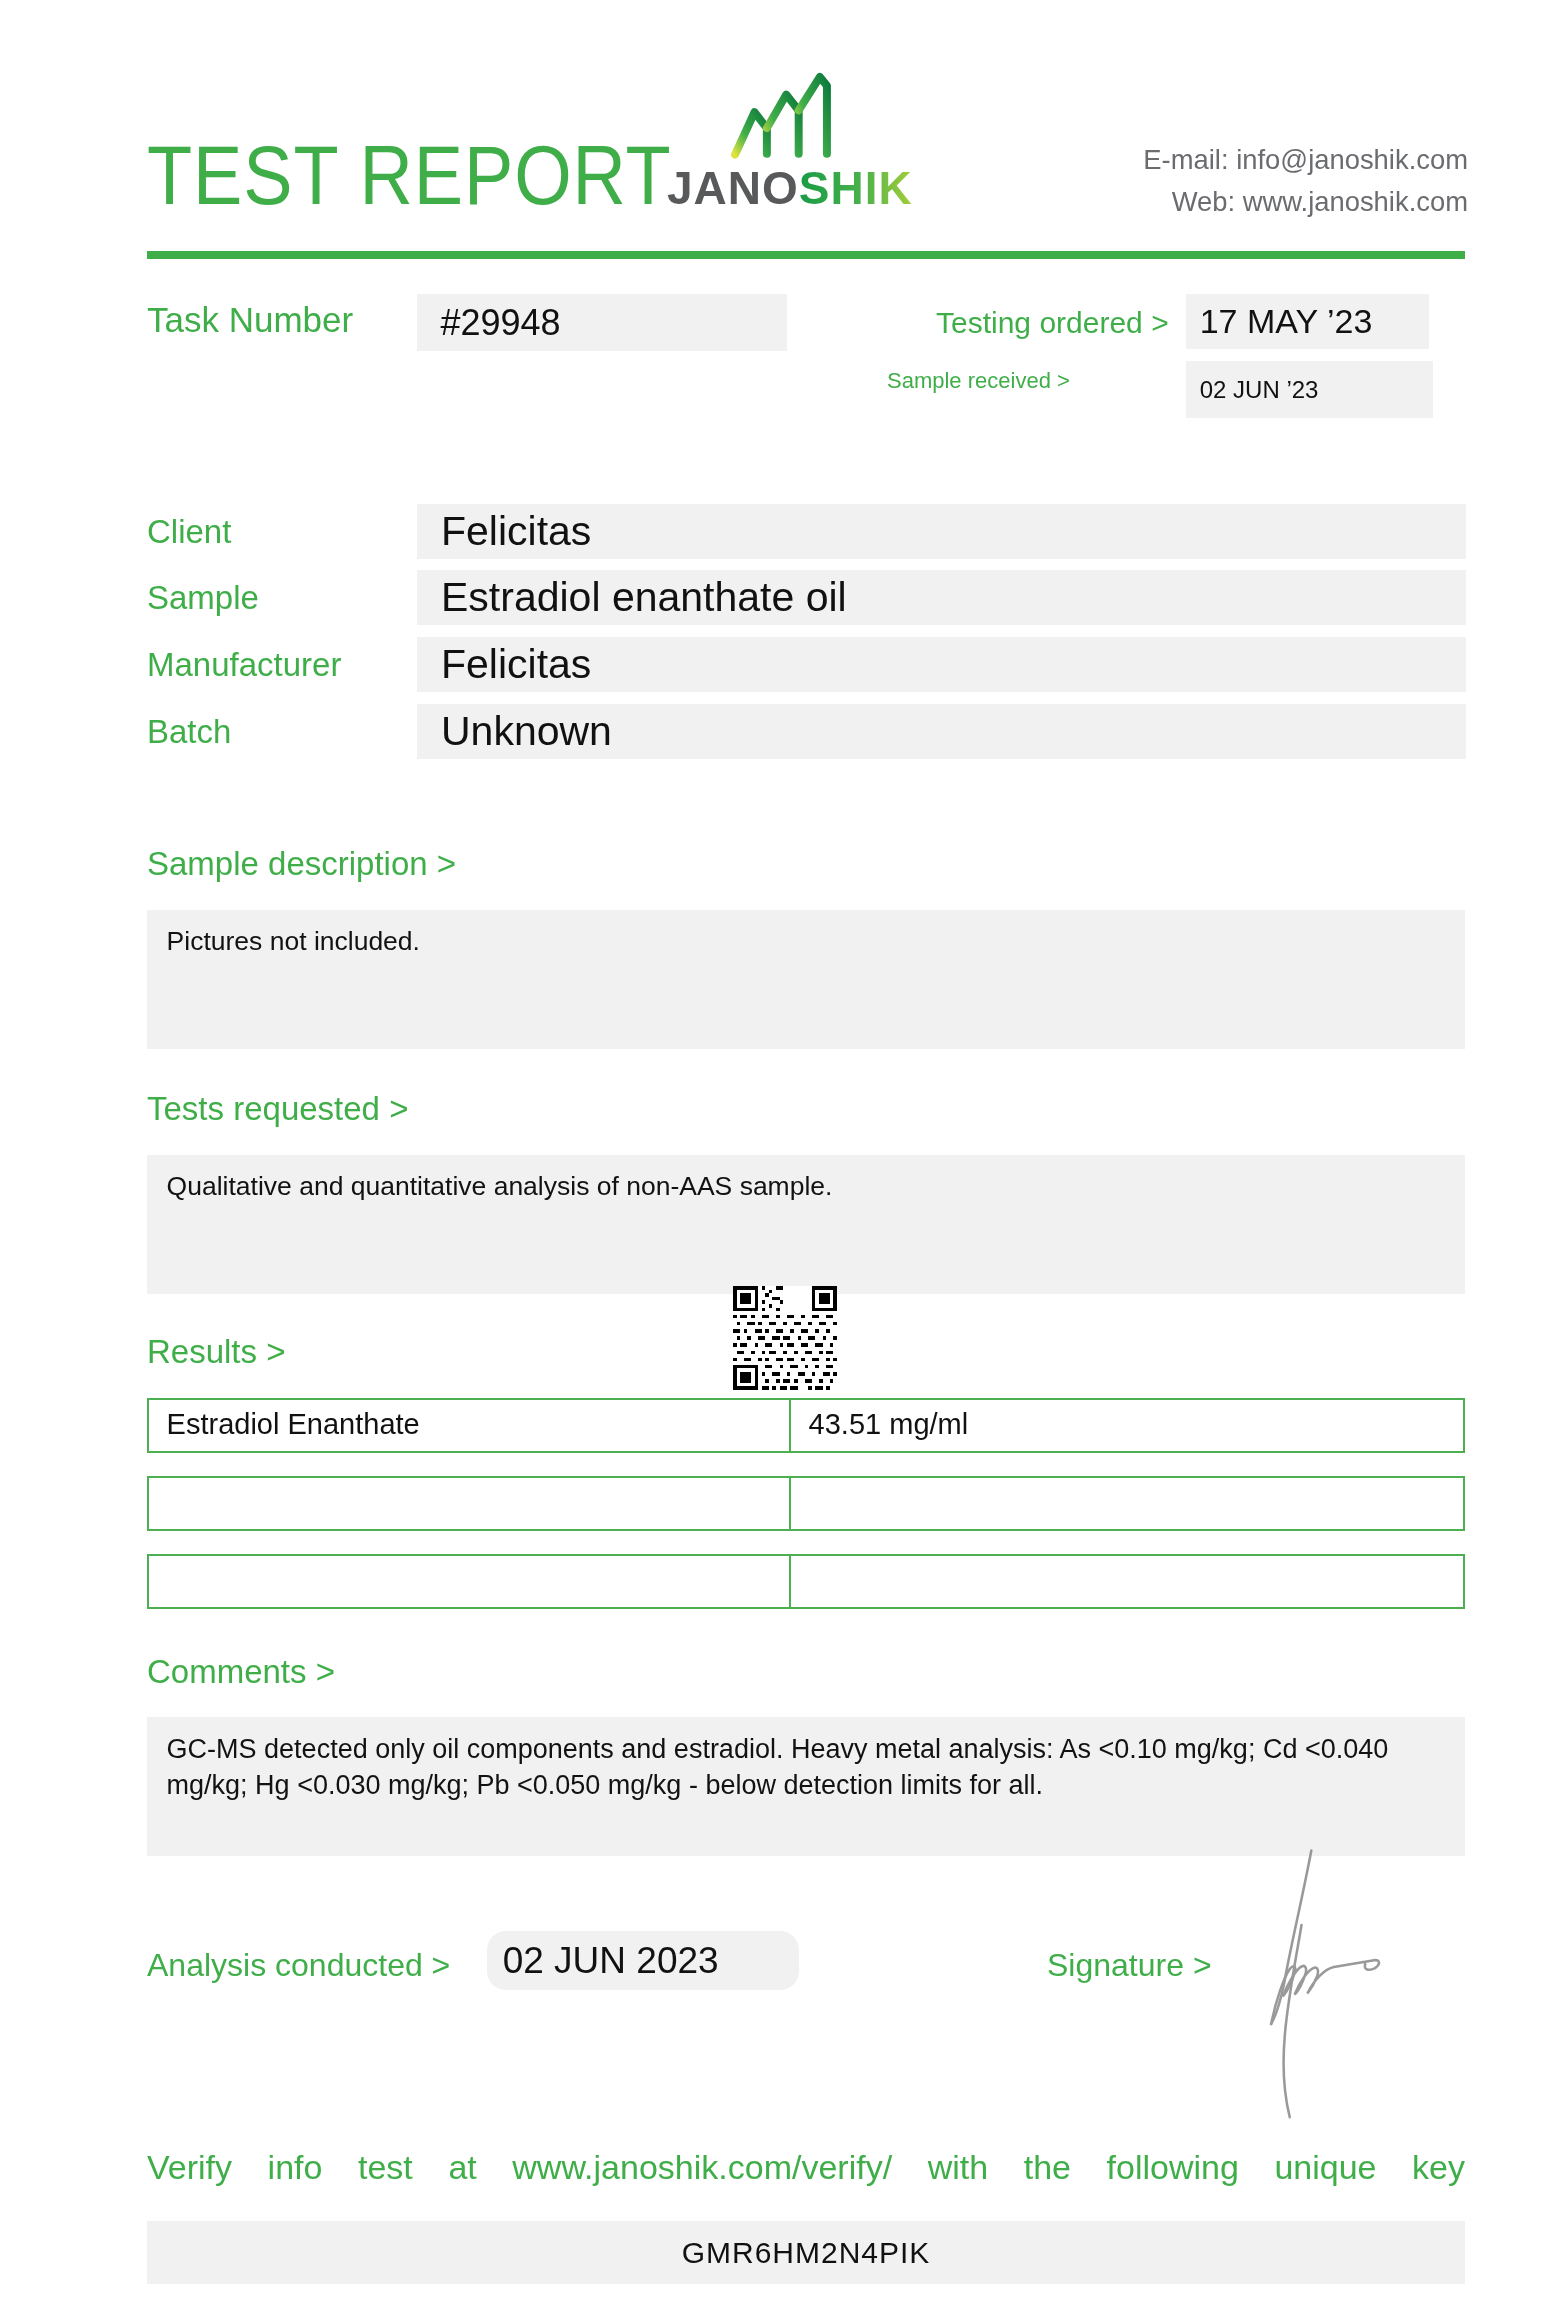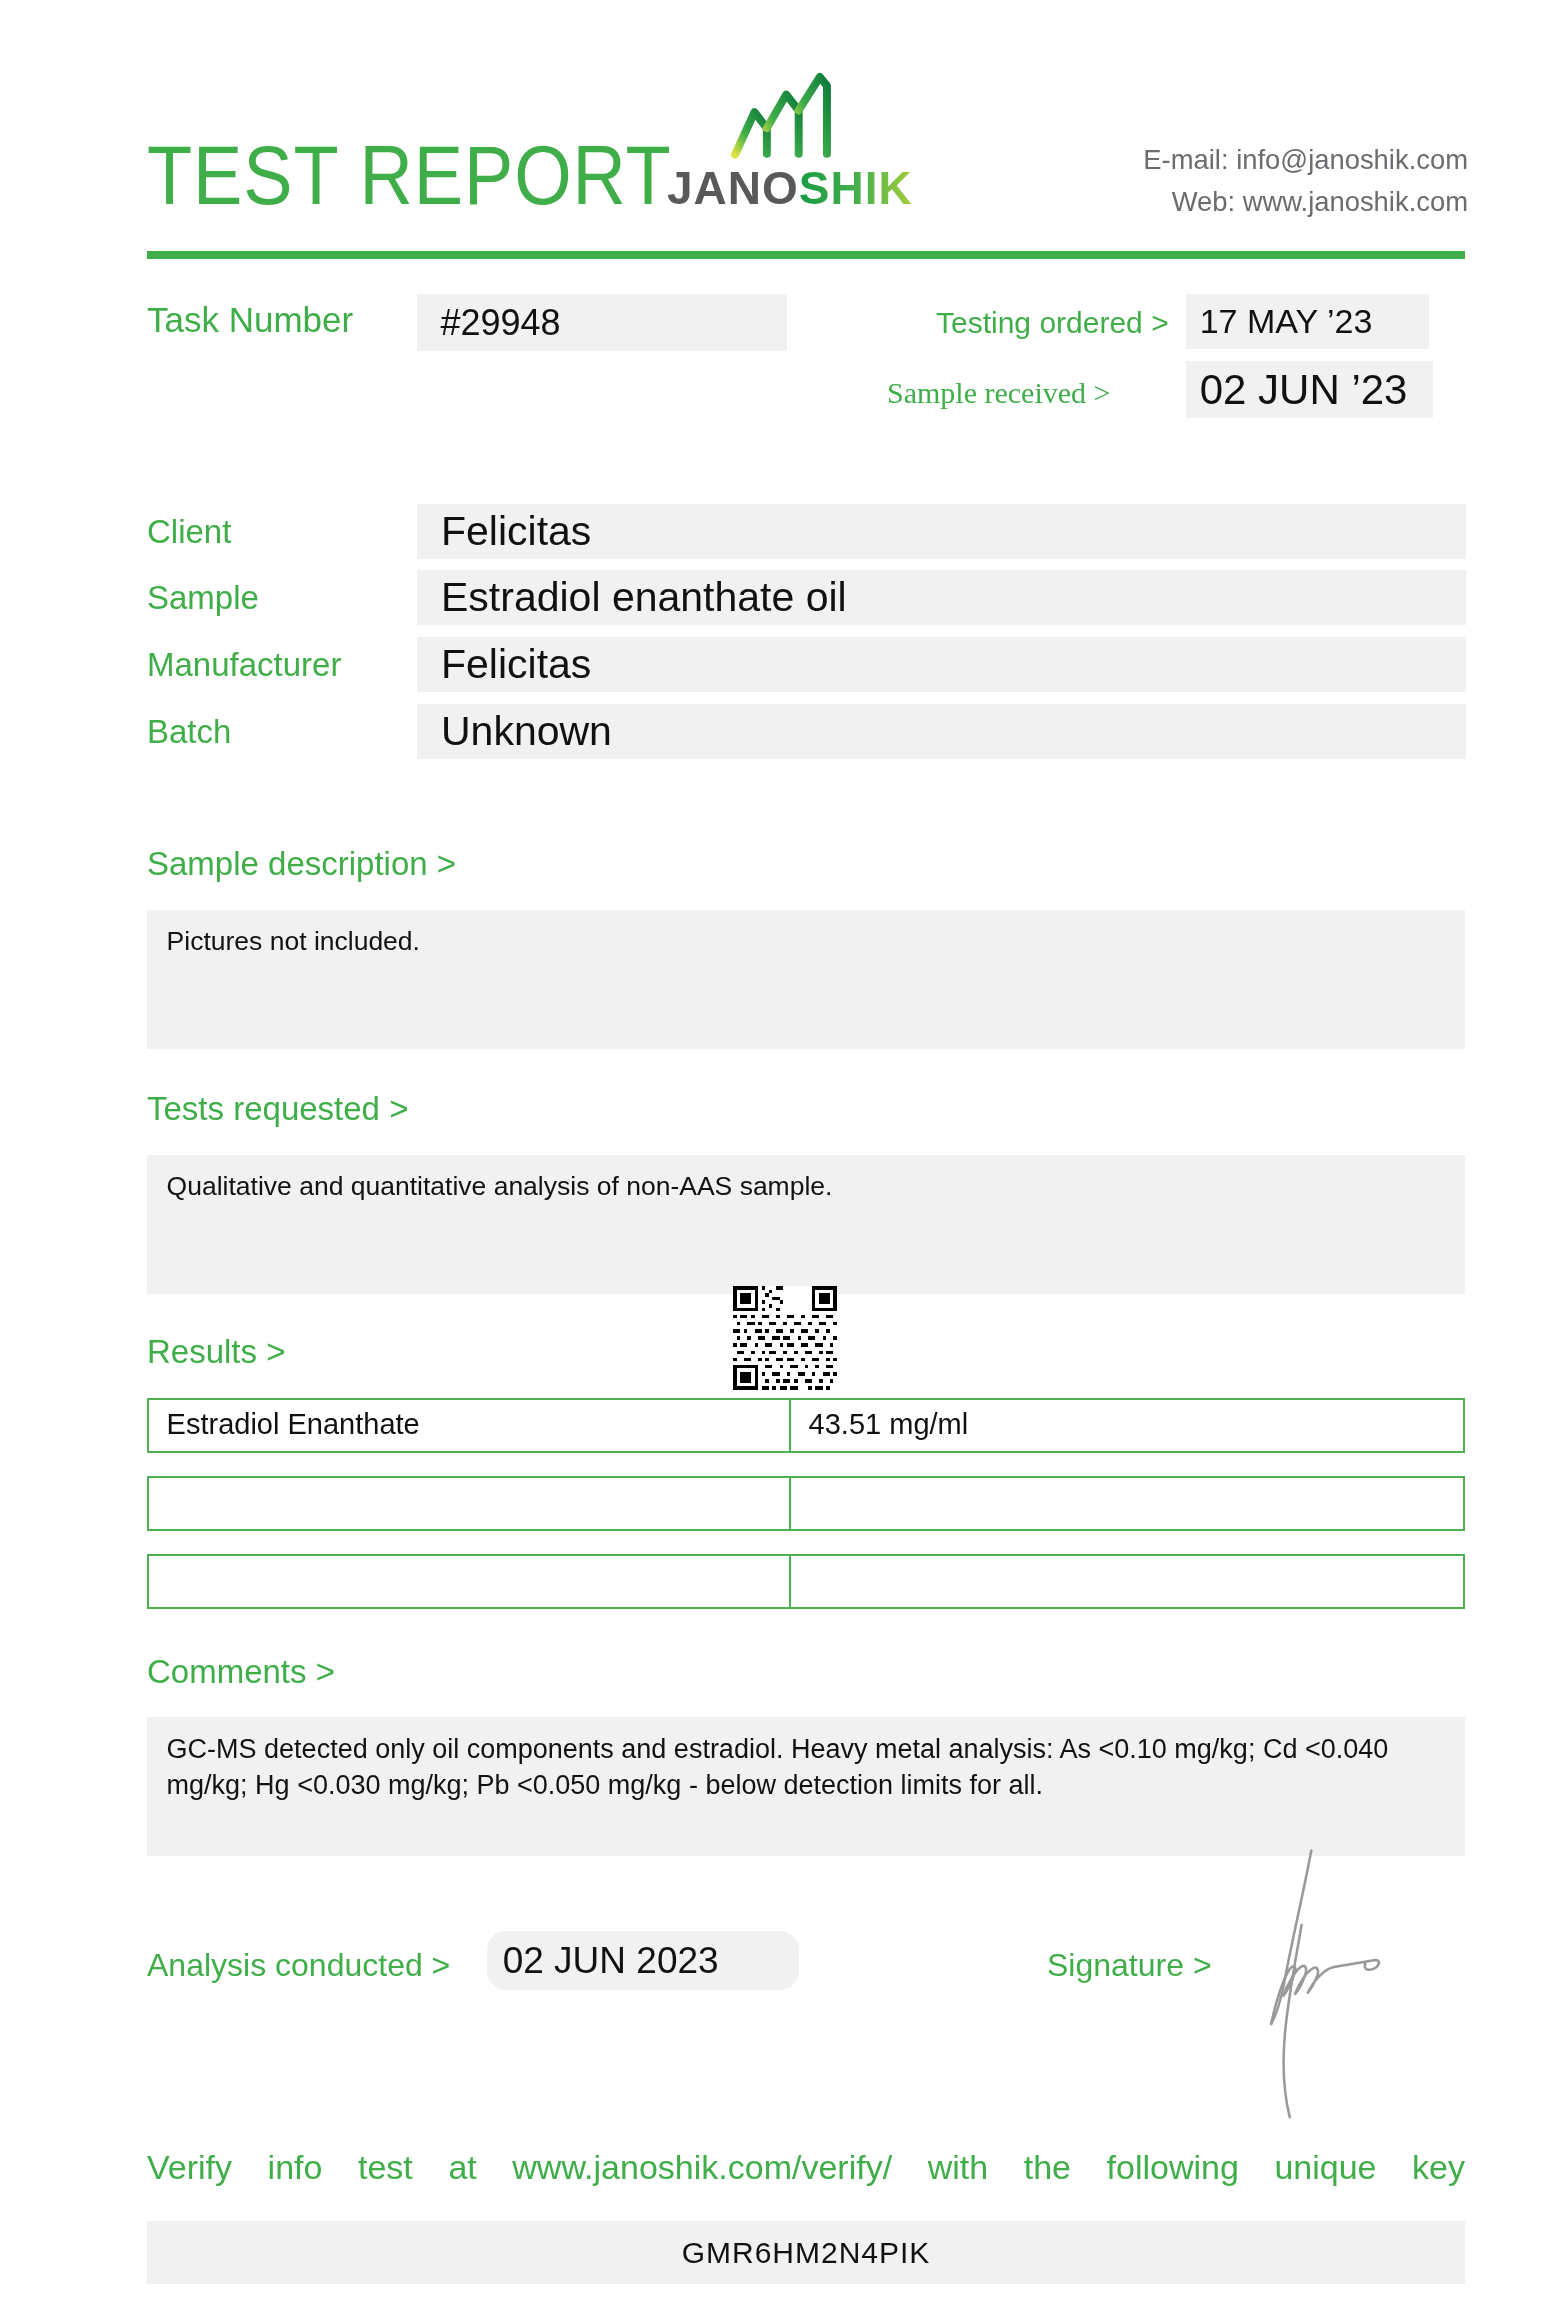--- a/index.html
+++ b/index.html
@@ -26,22 +26,22 @@
       -webkit-background-clip:text;-webkit-text-fill-color:transparent;}
   }
   .contact{right:100px;top:139px;text-align:right;font-size:27.4px;color:#6b6c6f;line-height:1.55;white-space:nowrap;}
   .rule{left:147px;top:251px;width:1318px;height:7.8px;background:#3fae49;}
 
   
   .task-label{left:147px;top:300px;font-size:35px;white-space:nowrap;}
   .task-box{left:417px;top:294px;width:370px;height:57px;line-height:57px;padding-left:23.5px;font-size:36px;}
   .ordered-label{left:890px;top:306px;font-size:30px;white-space:nowrap;margin-left:46px;}
   .ordered-box{left:1186px;top:294px;width:243px;height:55px;line-height:55px;padding-left:13.7px;font-size:34px;white-space:nowrap;}
-  .received-label{left:887px;top:376px;font-size:30px;white-space:nowrap;font-family:Liberation Serif, serif;}
-  .received-box{left:1186px;top:361px;width:247px;height:57px;line-height:57px;padding-left:13.7px;font-size:42px;white-space:nowrap;}
+  .received-label{left:887px;top:368px;font-size:22px;white-space:nowrap;}
+  .received-box{left:1186px;top:361px;width:247px;height:57px;line-height:57px;padding-left:13.7px;font-size:24px;white-space:nowrap;}
 
   
   .info-label{left:147px;font-size:33px;height:55px;line-height:55px;white-space:nowrap;}
   .info-box{left:417px;width:1049px;height:55px;line-height:55px;padding-left:24px;font-size:41px;white-space:nowrap;}
 
   .section-heading{font-size:33px;white-space:nowrap;}
   .bigbox{width:1318px;height:139px;padding:13.7px 19.6px;font-size:26.5px;line-height:1.35;color:#121212;}
 
   
   .results-table{left:147px;top:1398px;width:1318px;}

